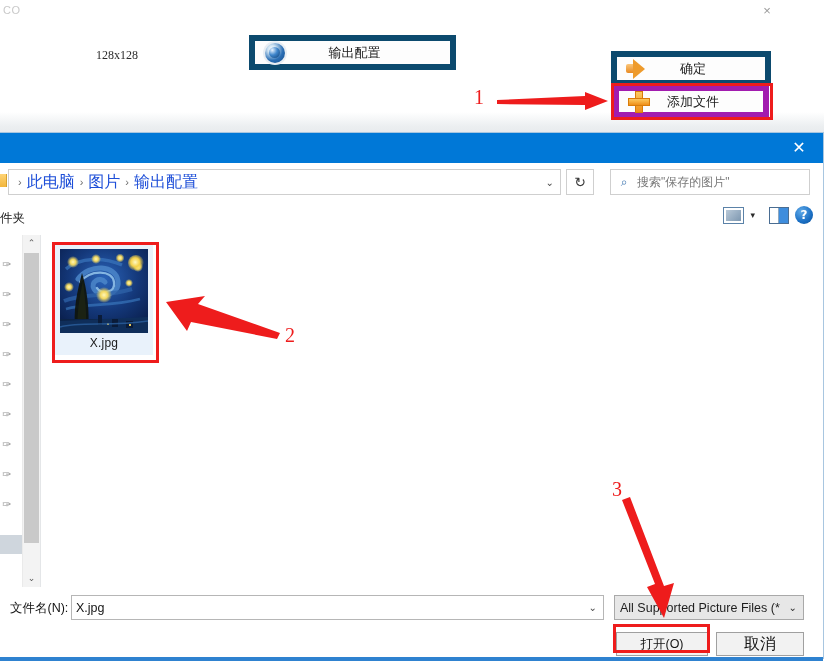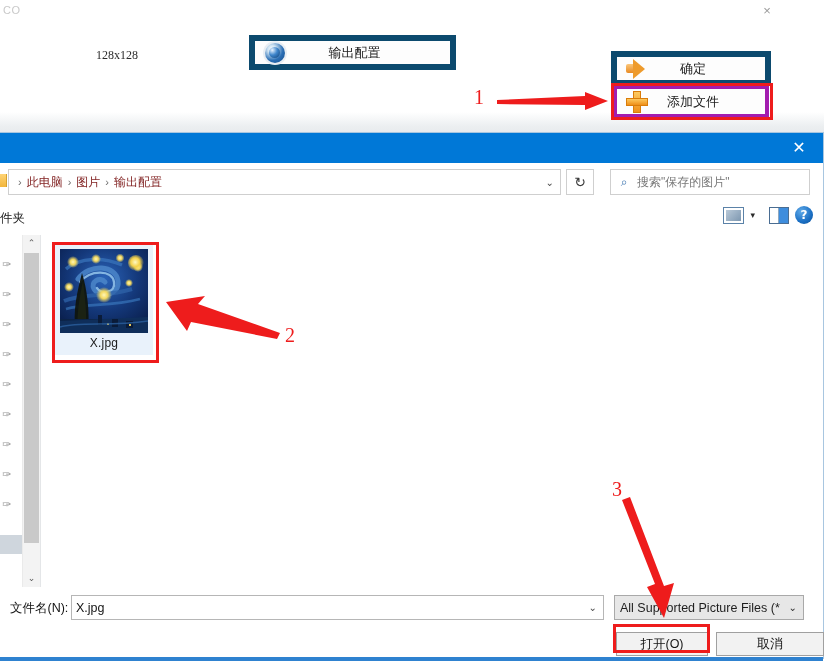--- a/index.html
+++ b/index.html
@@ -41,21 +41,21 @@
   }
   .app-btn .ab-icon {
     width: 40px; flex: 0 0 40px; display: flex; align-items: center; justify-content: center;
   }
   .app-btn .ab-label {
     flex: 1 1 auto; text-align: center; font-size: 13px; color: #1c1c1c;
     padding-right: 36px;
   }
   #btn-output { left: 249px; top: 35px; width: 207px; height: 35px; }
   #btn-confirm { left: 611px; top: 35px; width: 160px; height: 35px; margin-top: 16px; }
-  #btn-addfile { left: 613px; top: 85px; width: 156px; height: 33px; border: 4px solid #a21caf; }
+  #btn-addfile { left: 613px; top: 85px; width: 156px; height: 33px; border: 6px solid #a21caf; }
 
   
   .ico-gear { position: relative; width: 22px; height: 22px; }
   .ico-gear::before {
     content: ""; position: absolute; left: 1px; top: 1px; width: 20px; height: 20px;
     border-radius: 50%;
     background: radial-gradient(circle at 35% 32%, #ffffff 0%, #cfe3f2 22%, #2b6fb5 58%, #154a86 100%);
     box-shadow: 0 0 0 2px #e9eef3;
   }
   .ico-gear::after {
@@ -111,21 +111,21 @@
     position: absolute; left: 0px; top: 11px; width: 6px; height: 13px;
     background: linear-gradient(to bottom, #ffd476, #f2b63c);
     border-right: 1px solid #d6a22f;
   }
   .crumb-box {
     position: absolute; left: 8px; top: 6px; width: 553px; height: 26px;
     border: 1px solid #cfcfcf; background: #ffffff; box-sizing: border-box;
     display: flex; align-items: center; padding-left: 4px;
   }
   .crumb-sep { color: #6d6d6d; font-size: 11px; margin: 0 5px; }
-  .crumb-item { font-size: 12px; color: #7f1d1d; white-space: nowrap; }
+  .crumb-item { font-size: 16px; color: #1d4ed8; white-space: nowrap; }
   .crumb-caret {
     position: absolute; right: 6px; top: 50%; transform: translateY(-50%);
     font-size: 10px; color: #4a4a4a;
   }
   .nav-refresh {
     position: absolute; left: 566px; top: 6px; width: 28px; height: 26px;
     border: 1px solid #cfcfcf; background: #ffffff; box-sizing: border-box;
     text-align: center; line-height: 24px; font-size: 14px; color: #3a3a3a;
   }
   .search-box {
@@ -240,23 +240,23 @@
     display: flex; align-items: center; padding-left: 5px;
   }
   .filter-combo .fc-val { font-size: 12.5px; color: #1e1e1e; white-space: nowrap; }
   .filter-combo .fc-caret { position: absolute; right: 6px; font-size: 10px; color: #2e2e2e; }
   .btn-open {
     position: absolute; left: 616px; top: 44px; width: 92px; height: 24px;
     border: 1px solid #a0a0a0; background: #f2f2f2; box-sizing: border-box;
     font-size: 12.5px; color: #141414; text-align: center; line-height: 22px;
   }
   .btn-cancel {
-    position: absolute; left: 716px; top: 44px; width: 108px; height: 24px;
+    position: absolute; left: 716px; top: 44px; width: 88px; height: 24px;
     border: 1px solid #a0a0a0; background: #f2f2f2; box-sizing: border-box;
-    font-size: 13px; color: #141414; text-align: center; line-height: 22px;
+    font-size: 16px; color: #141414; text-align: center; line-height: 22px;
   }
   .dlg-statusline {
     position: absolute; left: 0; top: 524px; width: 823px; height: 4px;
     background: #2f82d0;
   }
 
   
   .anno-box {
     position: absolute; border: 3px solid #ee1c1c; box-sizing: border-box;
     pointer-events: none;

